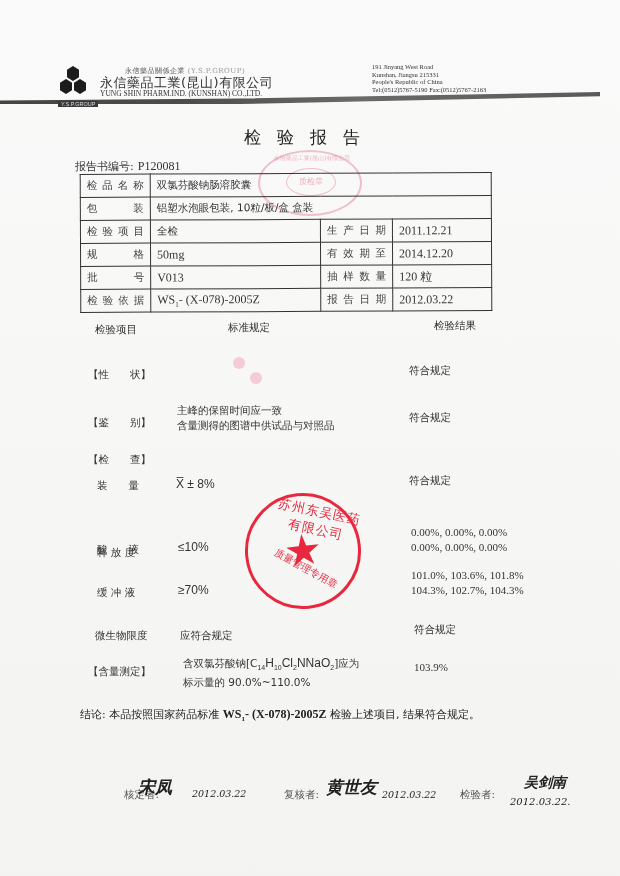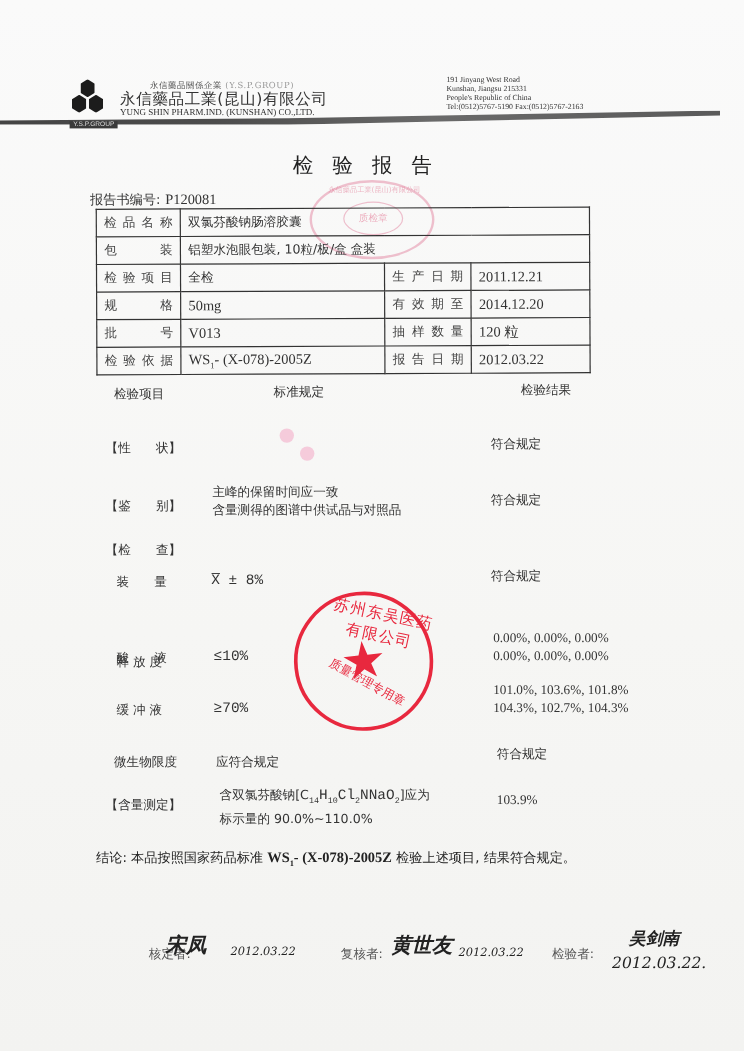--- a/index.html
+++ b/index.html
@@ -44,21 +44,21 @@
       border-collapse: collapse; font-size: 11px;
     }
     .info td { border: 1px solid #333; padding: 0 6px; height: 23px; vertical-align: middle; color: #333; }
     .info td.lbl { width: 70px; text-align: justify; text-align-last: justify; font-family: "DejaVu Sans", sans-serif; font-size: 10.5px; color: #444; }
     .info td.lbl2 { width: 72px; text-align: justify; text-align-last: justify; font-family: "DejaVu Sans", sans-serif; font-size: 10.5px; color: #444; }
     .info td.v { font-family: "Liberation Serif", serif; font-size: 12px; }
     .info td.vcn { font-family: "DejaVu Sans", sans-serif; font-size: 10.5px; }
 
     
     .txt { position: absolute; font-size: 10.5px; color: #333; font-family: "DejaVu Sans", sans-serif; line-height: 15px; }
-    .serif { font-family: Liberation Mono, monospace; font-size: 12px; text-align: right; }
+    .serif { font-family: Liberation Sans, sans-serif; font-size: 12px; text-align: right; }
     .res { position: absolute; font-size: 11px; color: #333; font-family: "Liberation Serif", serif; line-height: 15px; }
     sup, sub { font-size: 7px; }
     .ysp { position: relative; display: inline-block; width: 22px; height: 14px; font-style: italic; font-size: 6.5px; font-family: "Liberation Serif", serif; font-weight: bold; vertical-align: middle; }
     .ysp .top { position: absolute; left: 3px; top: -3px; }
     .ysp .bot { position: absolute; left: 0; top: 6px; }
 
     .conclusion { position: absolute; left: 80px; top: 707px; font-size: 11px; color: #222; font-family: "DejaVu Sans", sans-serif; }
     .conclusion .std { font-family: "Liberation Serif", serif; font-weight: bold; font-size: 12px; }
 
     .sig-row { position: absolute; top: 780px; left: 80px; width: 520px; height: 40px; }
@@ -224,16 +224,16 @@
 
   <div class="sig-row">
     <div class="sig-lbl" style="left:2px;margin-left:42px;">核定者:</div>
     <div class="sig-name" style="left:58px;top:-4px;">宋凤</div>
     <div class="sig-date" style="left:112px;top:8px;">2012.03.22</div>
     <div class="sig-lbl" style="left:204px;">复核者:</div>
     <div class="sig-name" style="left:246px;top:-4px;">黄世友</div>
     <div class="sig-date" style="left:302px;top:9px;">2012.03.22</div>
     <div class="sig-lbl" style="left:380px;">检验者:</div>
     <div class="sig-name" style="left:444px;top:-6px;font-size:14px;font-style:italic;">吴剑南</div>
-    <div class="sig-date" style="left:430px;top:16px;font-size:13px;">2012.03.22.</div>
+    <div class="sig-date" style="left:430px;top:16px;font-size:10px;">2012.03.22.</div>
   </div>
 
 </div>
 
 </body></html>

